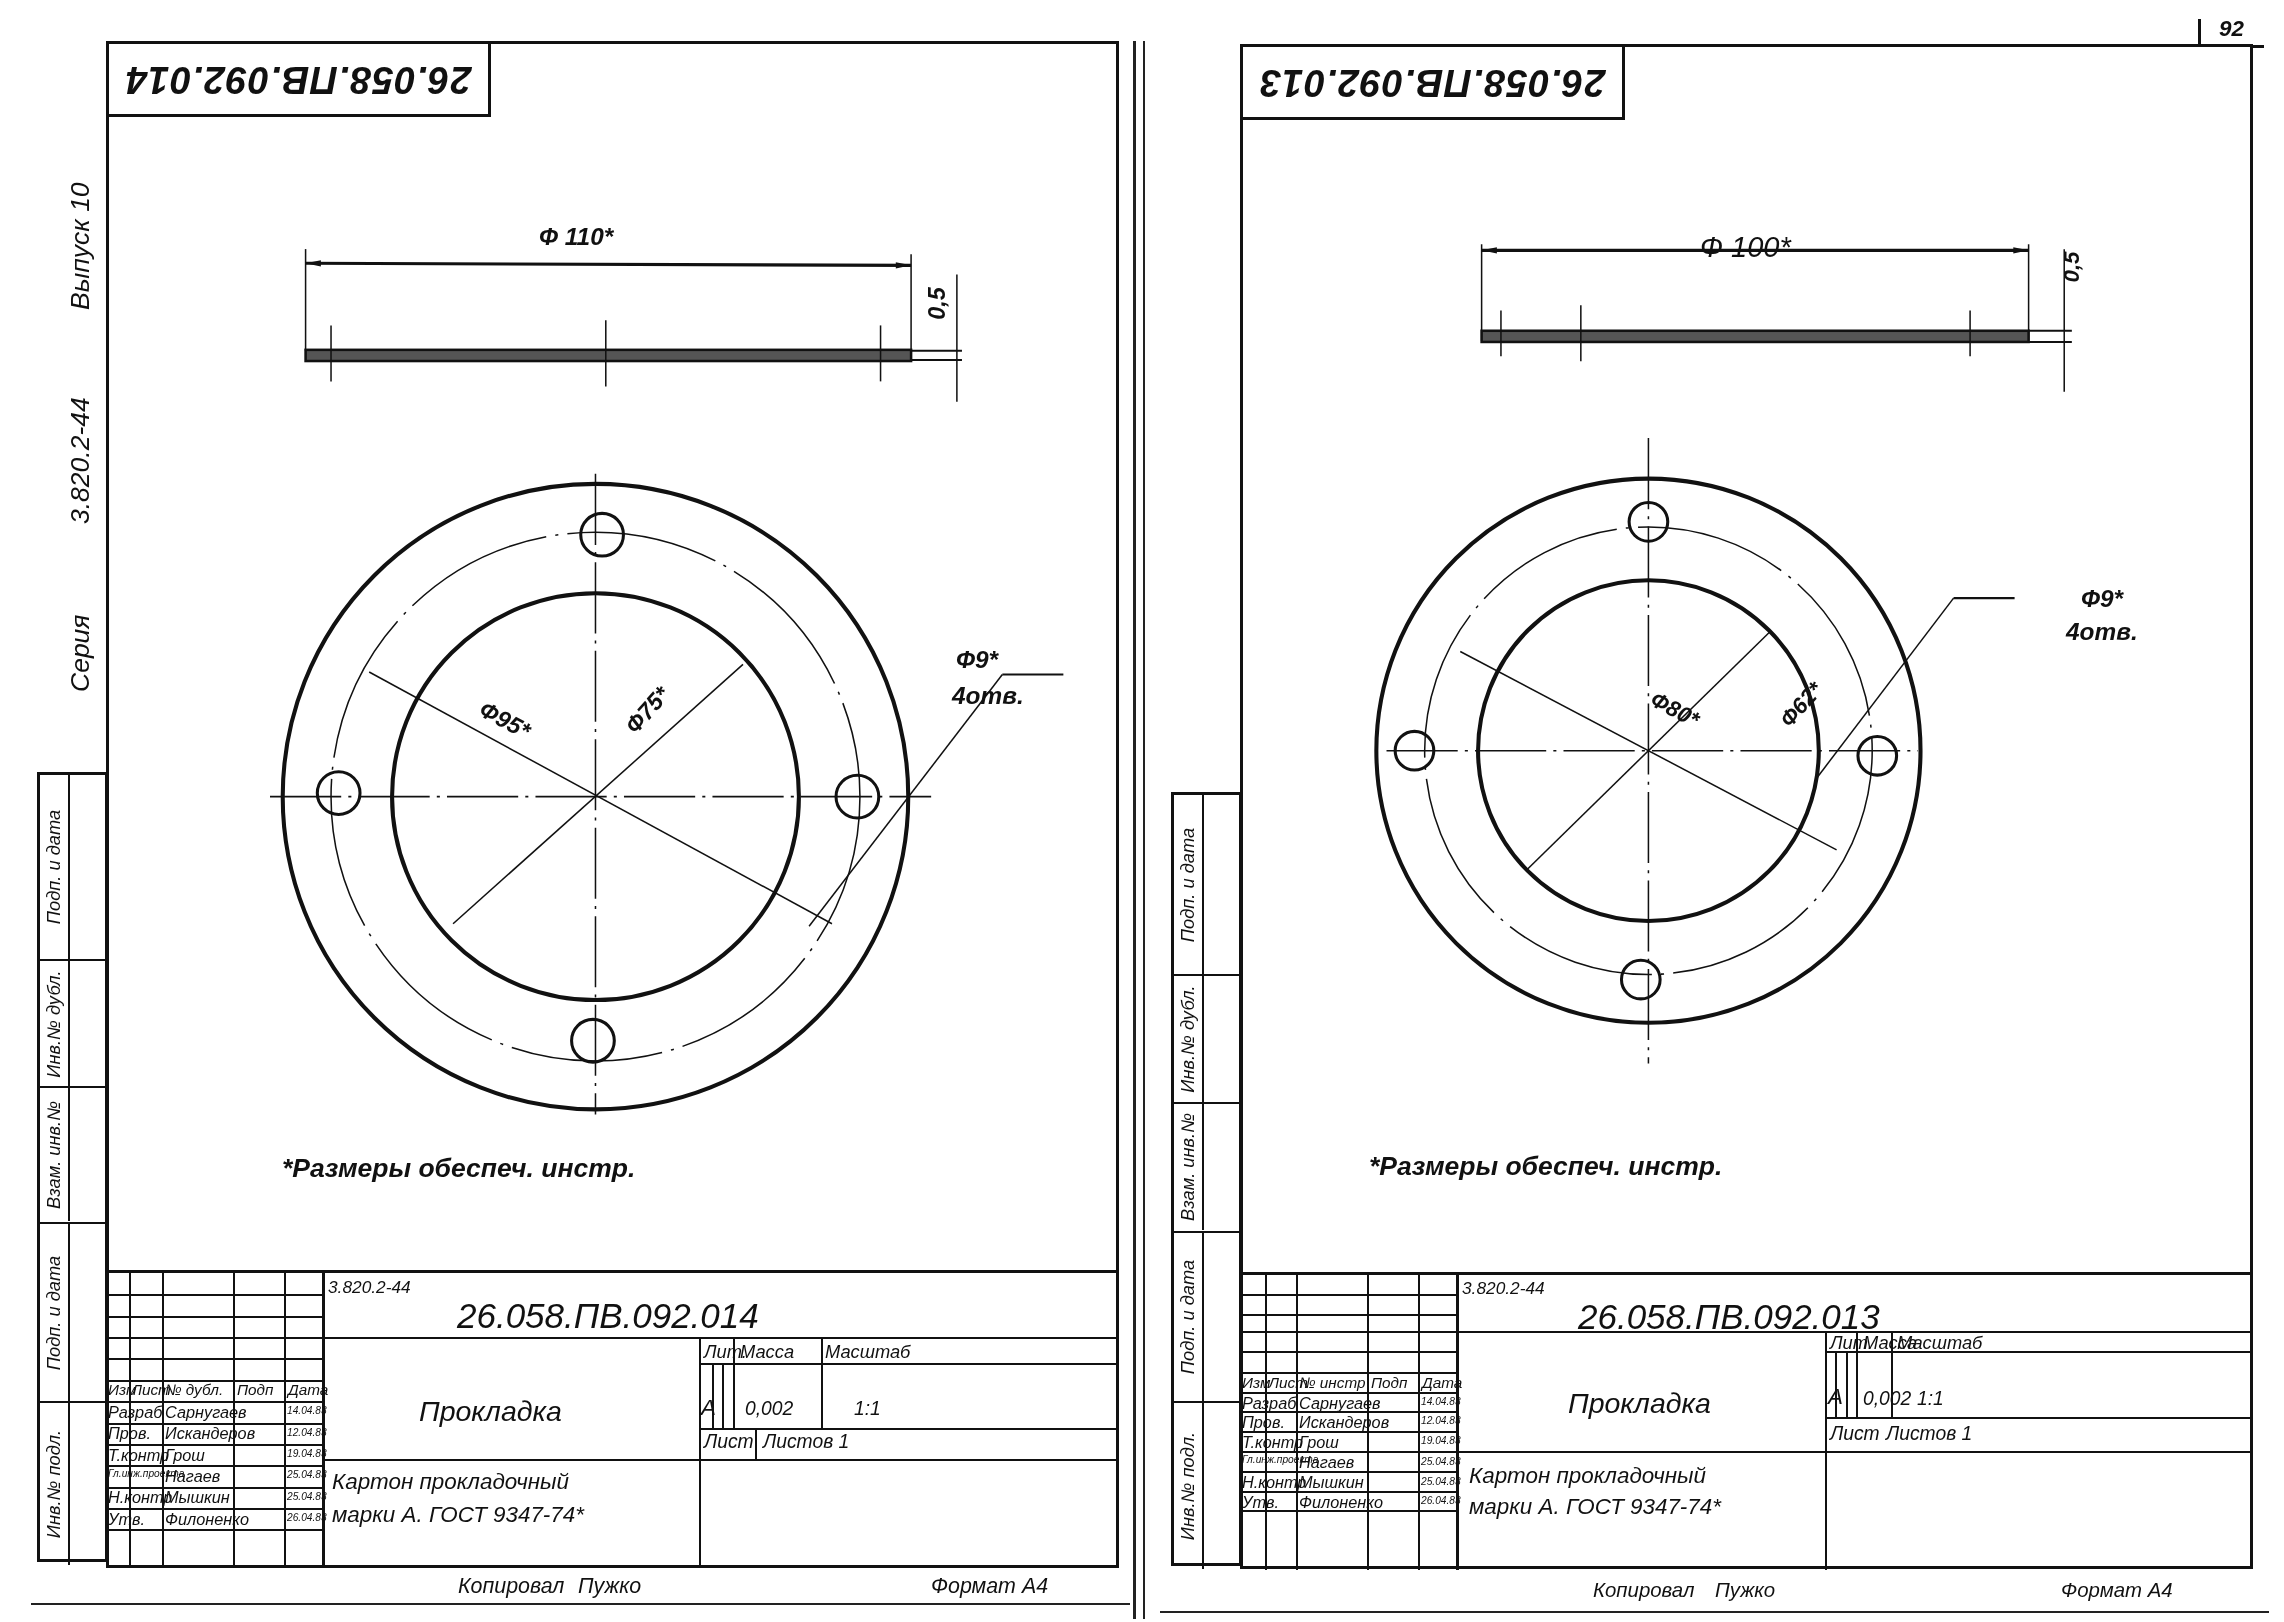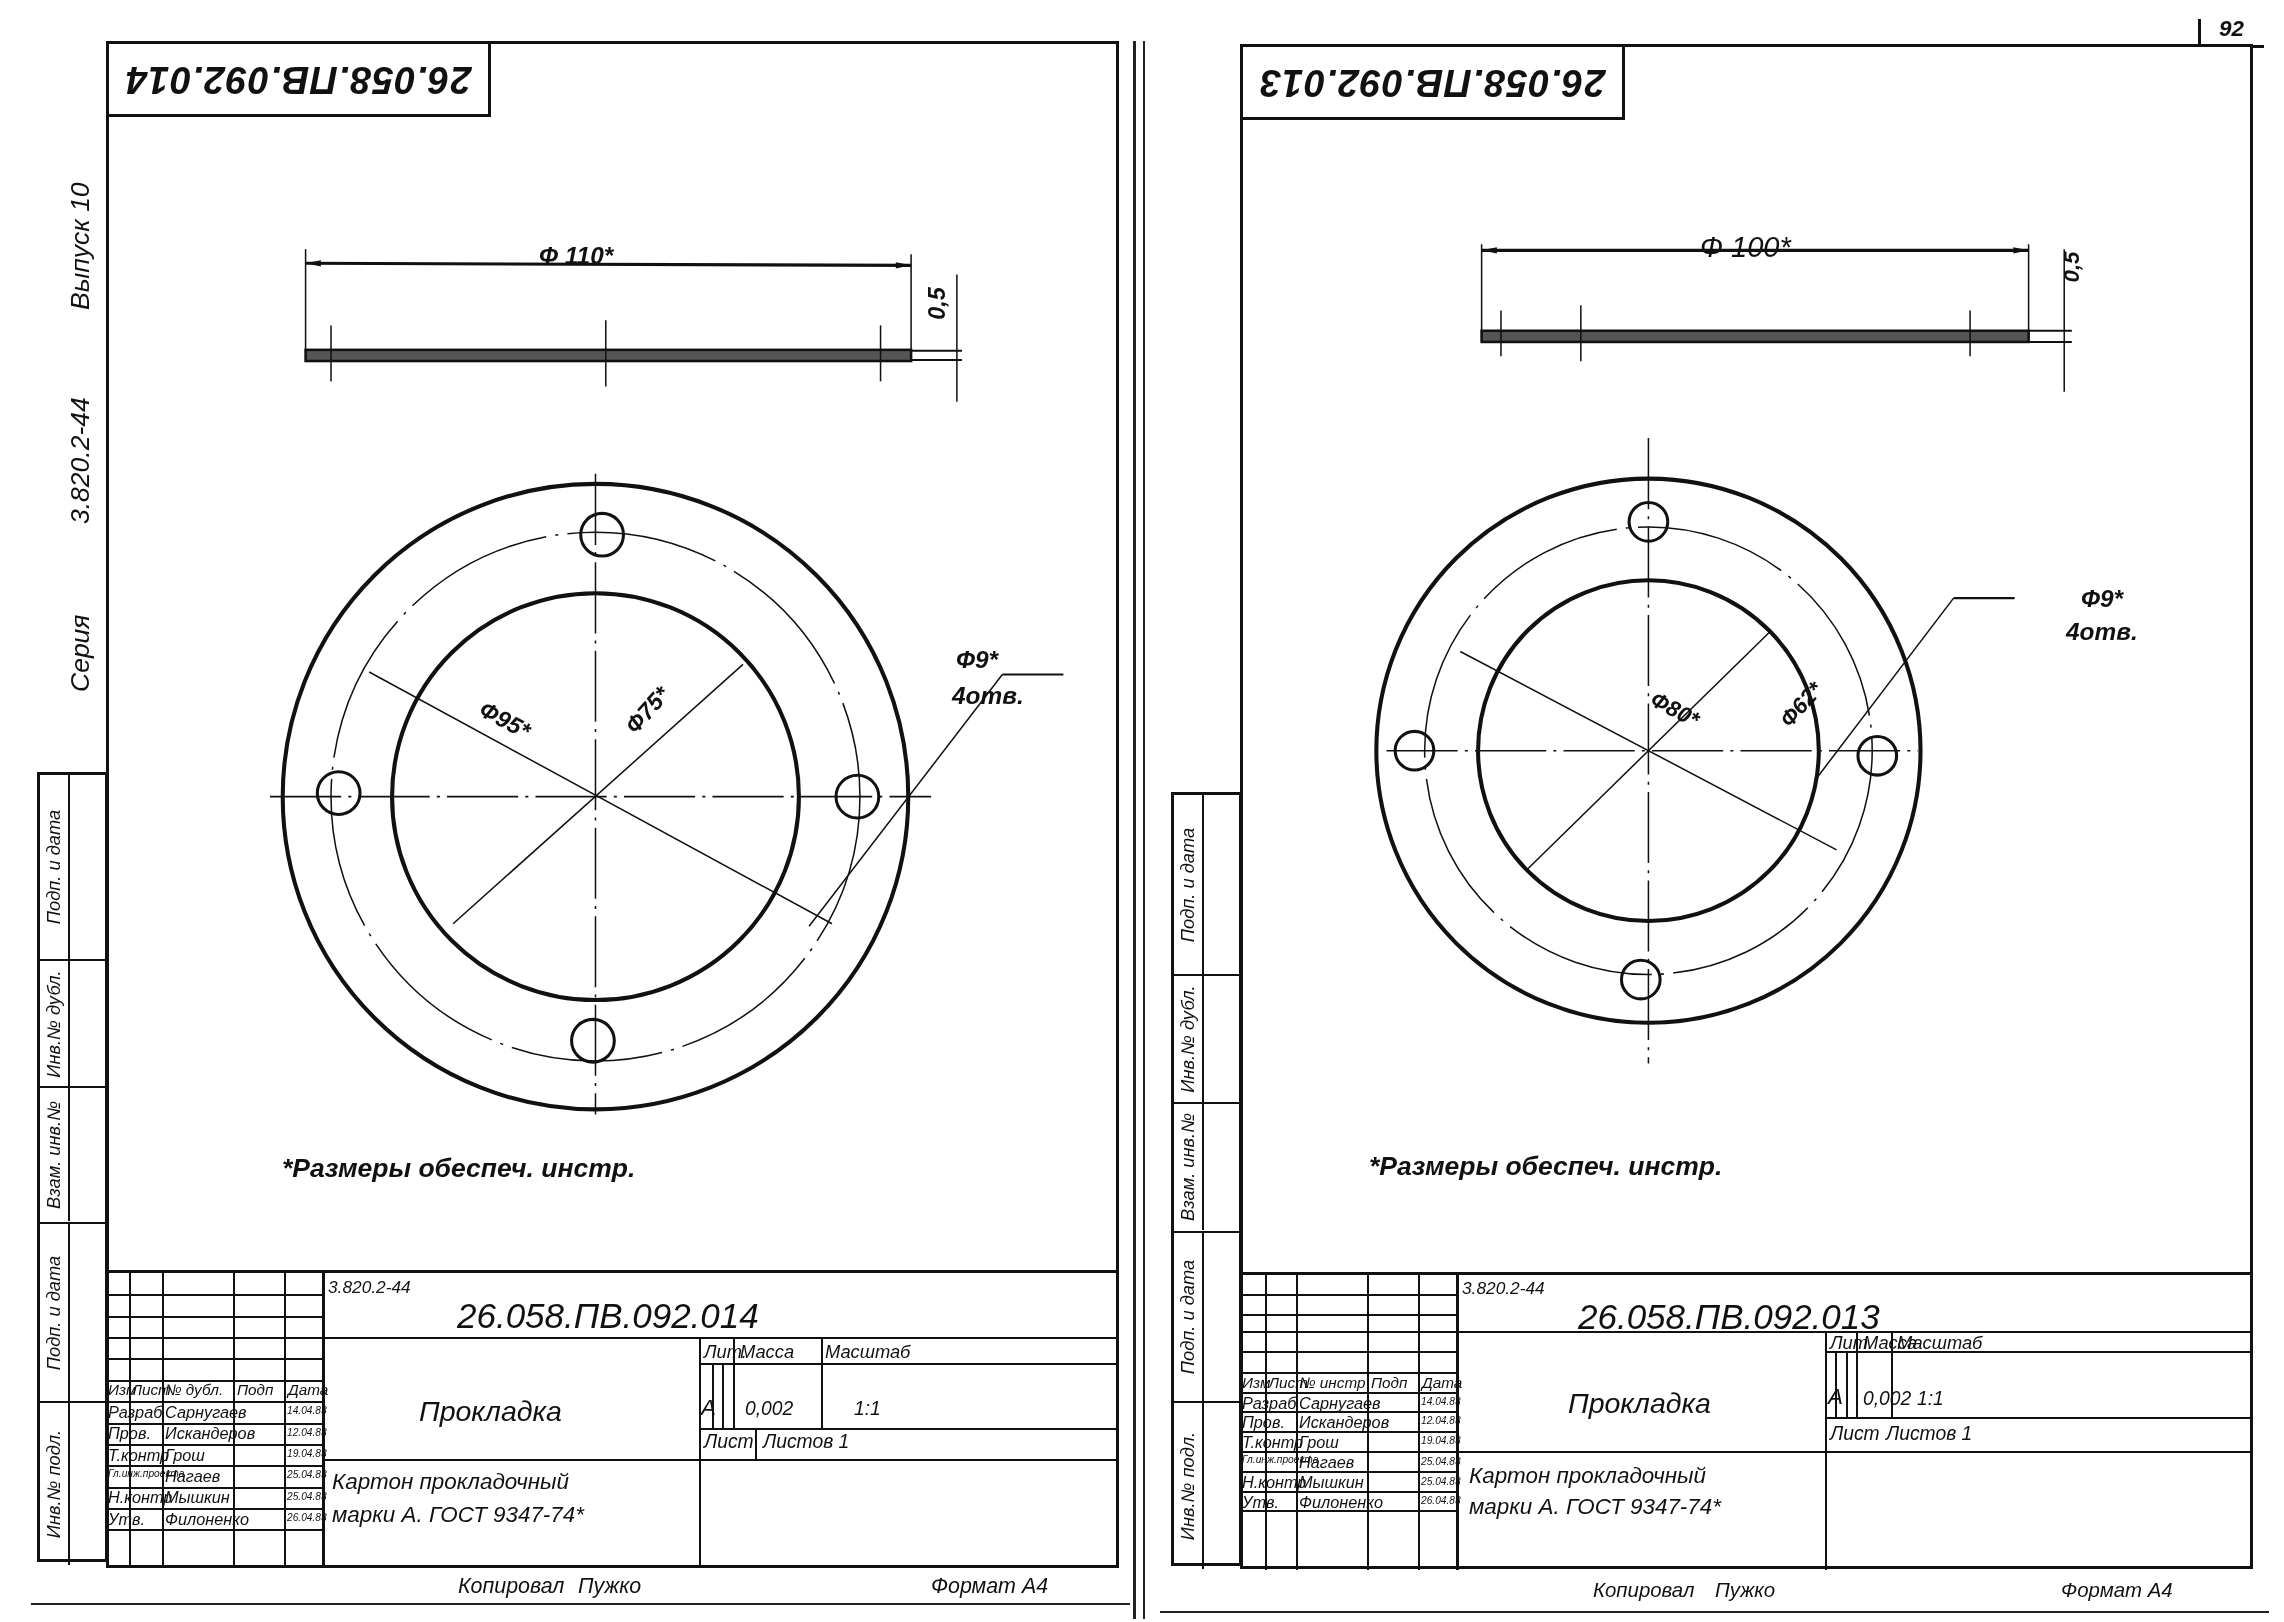--- a/index.html
+++ b/index.html
@@ -109,21 +109,21 @@
   <polygon points="40,38 70,32 70,44" fill="#111"></polygon>
   <polygon points="1230,42 1200,36 1200,48" fill="#111"></polygon>
   <rect x="40" y="208" width="1190" height="22" fill="#555" stroke="#111" stroke-width="5"></rect>
   <line x1="1230" y1="210" x2="1330" y2="210" stroke="#111" stroke-width="4"></line>
   <line x1="1230" y1="228" x2="1330" y2="228" stroke="#111" stroke-width="4"></line>
   <line x1="1320" y1="60" x2="1320" y2="310" stroke="#111" stroke-width="3"></line>
   <line x1="90" y1="160" x2="90" y2="270" stroke="#111" stroke-width="3"></line>
   <line x1="630" y1="150" x2="630" y2="280" stroke="#111" stroke-width="3"></line>
   <line x1="1170" y1="160" x2="1170" y2="270" stroke="#111" stroke-width="3"></line>
 </svg>
-<div class="abs it" style="left:539px;top:242px;font-size:24.4px;font-weight:bold;">Ф 110*</div>
+<div class="abs it" style="left:539px;top:223px;font-size:24.4px;font-weight:bold;">Ф 110*</div>
 <div class="abs it" style="left:921px;top:290px;font-size:23.4px;font-weight:bold;transform:rotate(-90deg);">0,5</div>
 
 <svg style="left:270px;top:458px;" width="712" height="662" viewBox="0 0 1400 1300">
   <circle cx="640" cy="665" r="615" fill="none" stroke="#111" stroke-width="8"></circle>
   <circle cx="640" cy="665" r="520" fill="none" stroke="#111" stroke-width="3" stroke-dasharray="300 18 6 18"></circle>
   <circle cx="640" cy="665" r="400" fill="none" stroke="#111" stroke-width="8"></circle>
   <line x1="0" y1="665" x2="1300" y2="665" stroke="#111" stroke-width="3" stroke-dasharray="140 14 6 14"></line>
   <line x1="640" y1="30" x2="640" y2="1290" stroke="#111" stroke-width="3" stroke-dasharray="140 14 6 14"></line>
   <circle cx="653" cy="150" r="42" fill="none" stroke="#111" stroke-width="6"></circle>
   <circle cx="135" cy="658" r="42" fill="none" stroke="#111" stroke-width="6"></circle>

